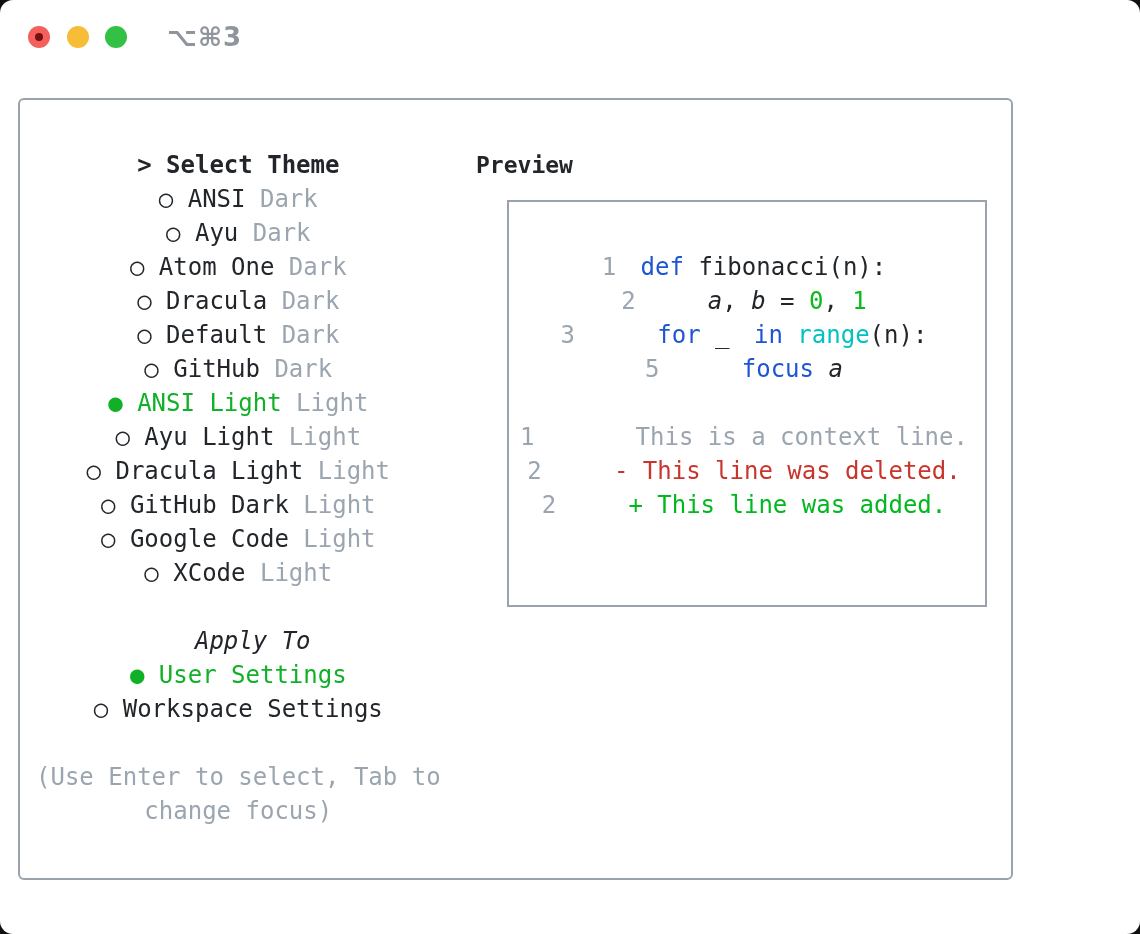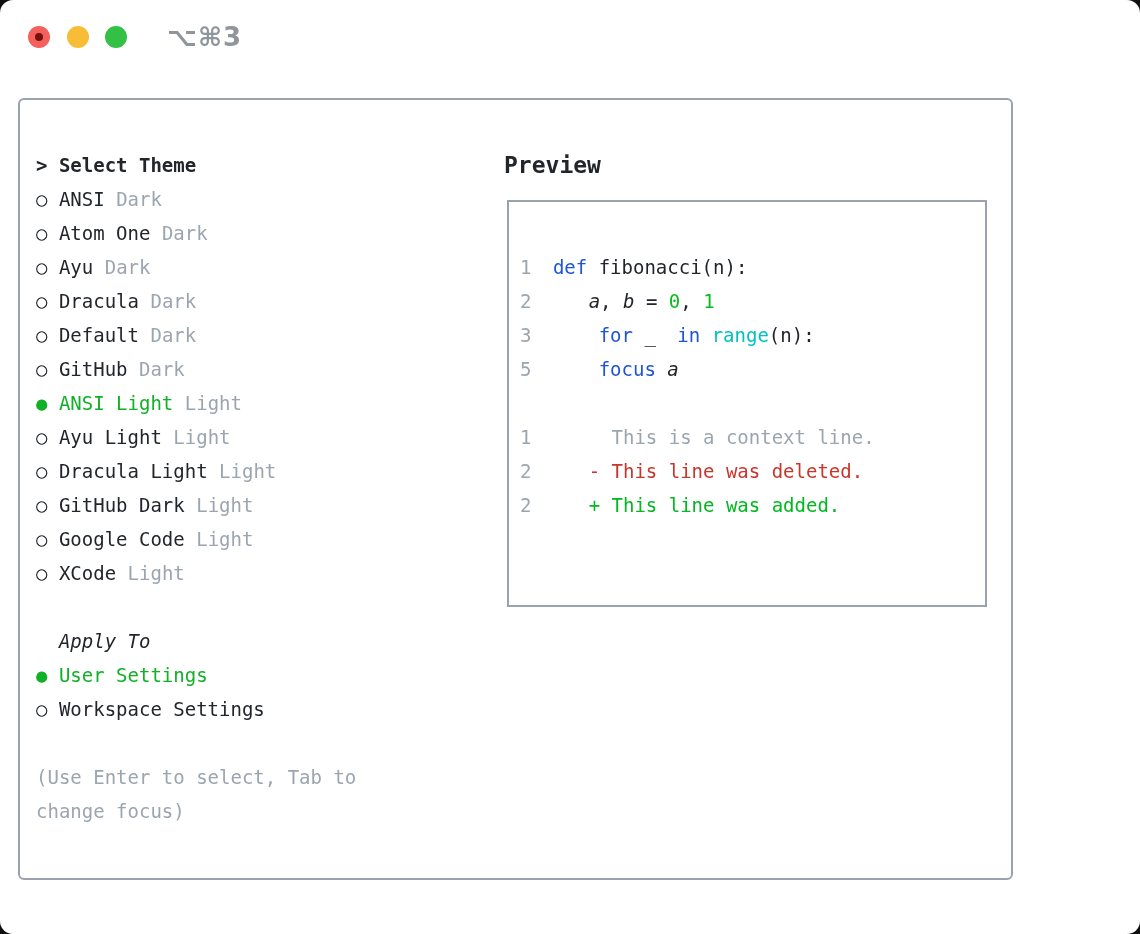--- a/index.html
+++ b/index.html
@@ -19,28 +19,28 @@
     position:absolute;left:167px;top:23px;height:28px;line-height:28px;
     font-family:"DejaVu Sans","Liberation Sans",sans-serif;
     font-size:26px;font-weight:bold;color:var(--title-gray);letter-spacing:1px;
   }
   
   .panel{
     position:absolute;left:18px;top:98px;width:991px;height:778px;
     border:2px solid var(--border);border-radius:6px;background:#fff;
   }
   
-  .grid{position:absolute;font-size:19px;}
+  .grid{position:absolute;font-size:24px;text-align:center;}
   .row{height:34px;line-height:34px;white-space:pre;}
   .left-grid{left:36px;top:148px;}
   .bold{font-weight:bold;}
   .indent2{padding-left:2ch;font-style:italic;}
   .muted{color:var(--muted);}
   .green{color:var(--selection-green);}
-  .preview-title{position:absolute;left:504px;top:148px;height:34px;line-height:34px;font-size:23px;font-weight:bold;}
+  .preview-title{position:absolute;left:476px;top:148px;height:34px;line-height:34px;font-size:23px;font-weight:bold;}
   .preview-box{
     position:absolute;left:507px;top:200px;width:476px;height:403px;
     border:2px solid var(--border);background:#fff;
   }
   .preview-grid{left:520px;top:250px;}
   
   .tk-pl{color:var(--text);}
   .tk-ln{color:var(--muted);}
   .tk-kw{color:var(--keyword-blue);margin-left:10px;}
   .tk-fn{color:var(--function-cyan);}
@@ -60,22 +60,22 @@
   <div class="traffic yellow"></div>
   <div class="traffic green"></div>
   <div class="window-title">⌥⌘3</div>
 
   <div class="panel"></div>
 
   <div class="grid left-grid">
     <div class="row bold"><span>&gt;</span><span> </span><span>Select Theme</span></div>
     <div id="theme-items">
         <div class="row"><span>○</span><span> </span><span>ANSI</span><span> </span><span class="muted">Dark</span></div>
+        <div class="row"><span>○</span><span> </span><span>Ayu</span><span> </span><span class="muted">Dark</span></div>
         <div class="row"><span>○</span><span> </span><span>Atom One</span><span> </span><span class="muted">Dark</span></div>
-        <div class="row"><span>○</span><span> </span><span>Ayu</span><span> </span><span class="muted">Dark</span></div>
         <div class="row"><span>○</span><span> </span><span>Dracula</span><span> </span><span class="muted">Dark</span></div>
         <div class="row"><span>○</span><span> </span><span>Default</span><span> </span><span class="muted">Dark</span></div>
         <div class="row"><span>○</span><span> </span><span>GitHub</span><span> </span><span class="muted">Dark</span></div>
         <div class="row"><span class="green">●</span><span> </span><span class="green">ANSI Light</span><span> </span><span class="muted">Light</span></div>
         <div class="row"><span>○</span><span> </span><span>Ayu Light</span><span> </span><span class="muted">Light</span></div>
         <div class="row"><span>○</span><span> </span><span>Dracula Light</span><span> </span><span class="muted">Light</span></div>
         <div class="row"><span>○</span><span> </span><span>GitHub Dark</span><span> </span><span class="muted">Light</span></div>
         <div class="row"><span>○</span><span> </span><span>Google Code</span><span> </span><span class="muted">Light</span></div>
         <div class="row"><span>○</span><span> </span><span>XCode</span><span> </span><span class="muted">Light</span></div>
       </div>

